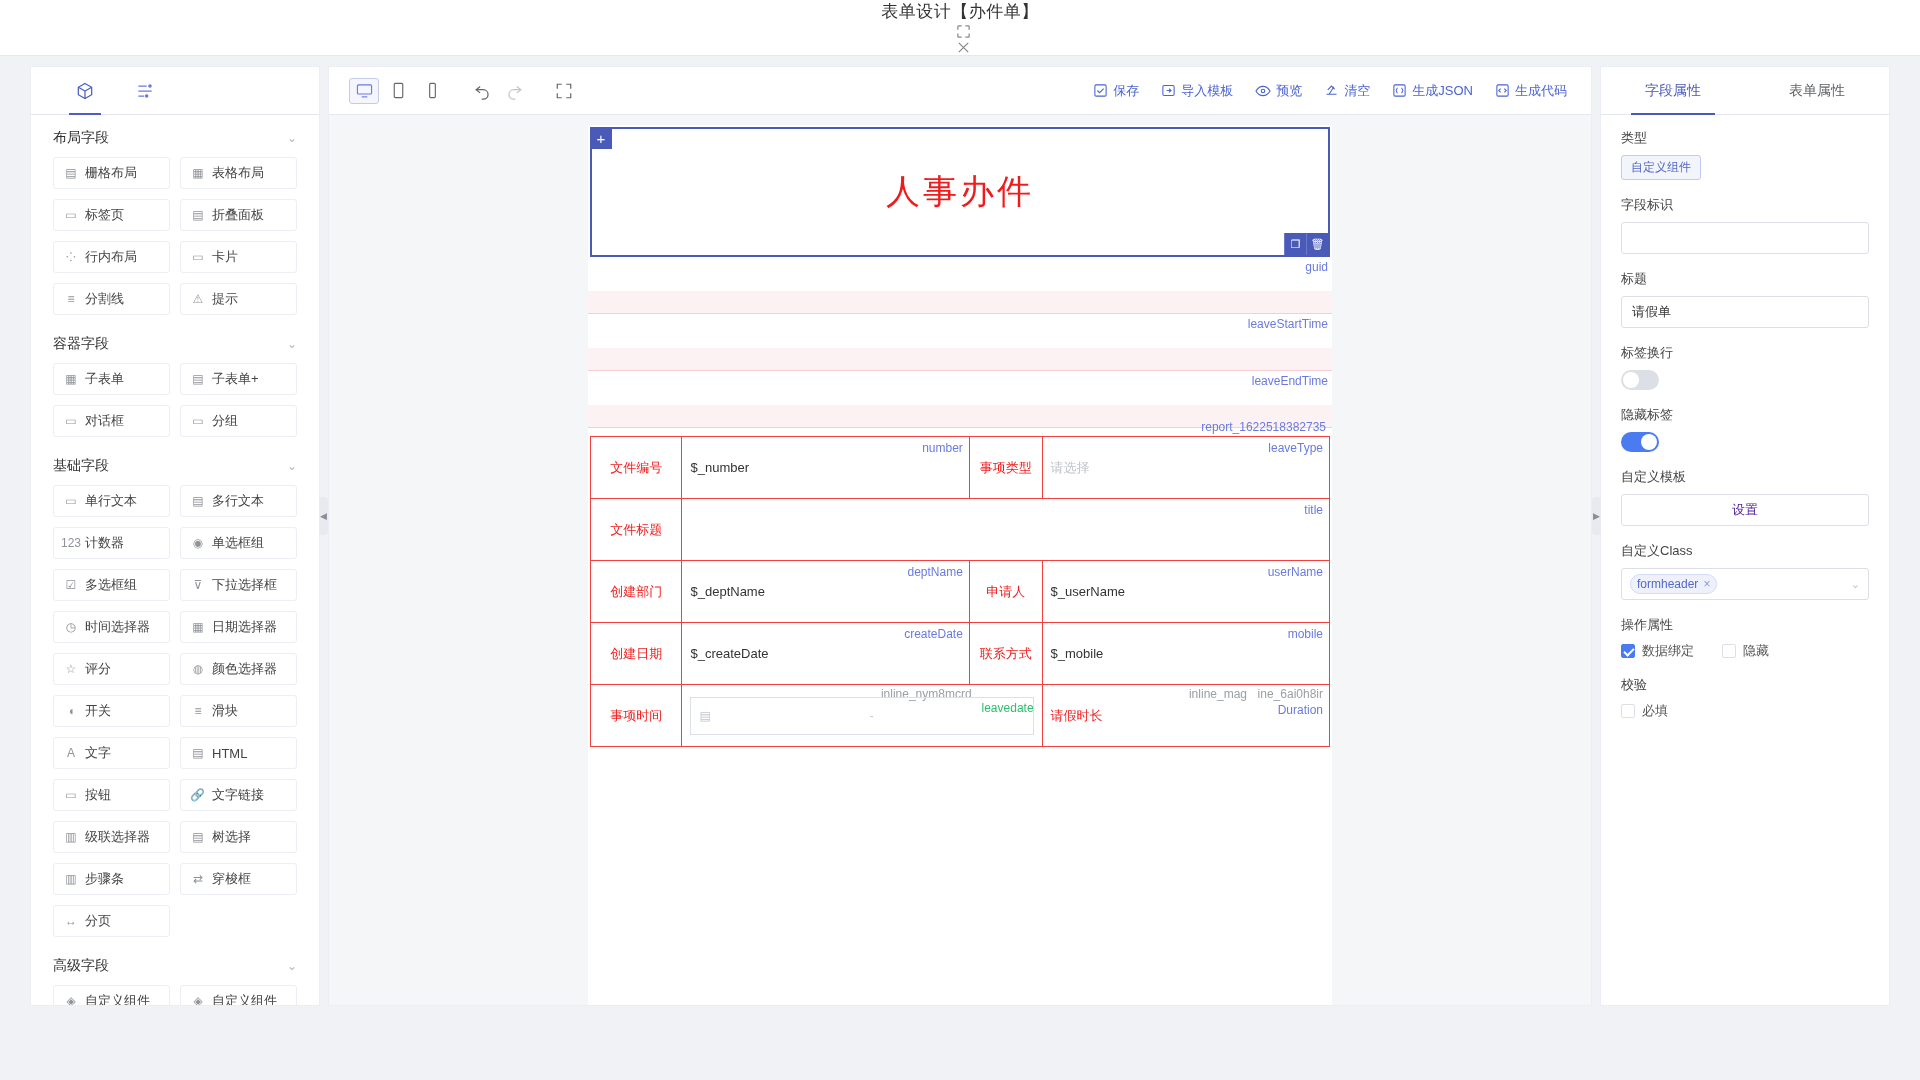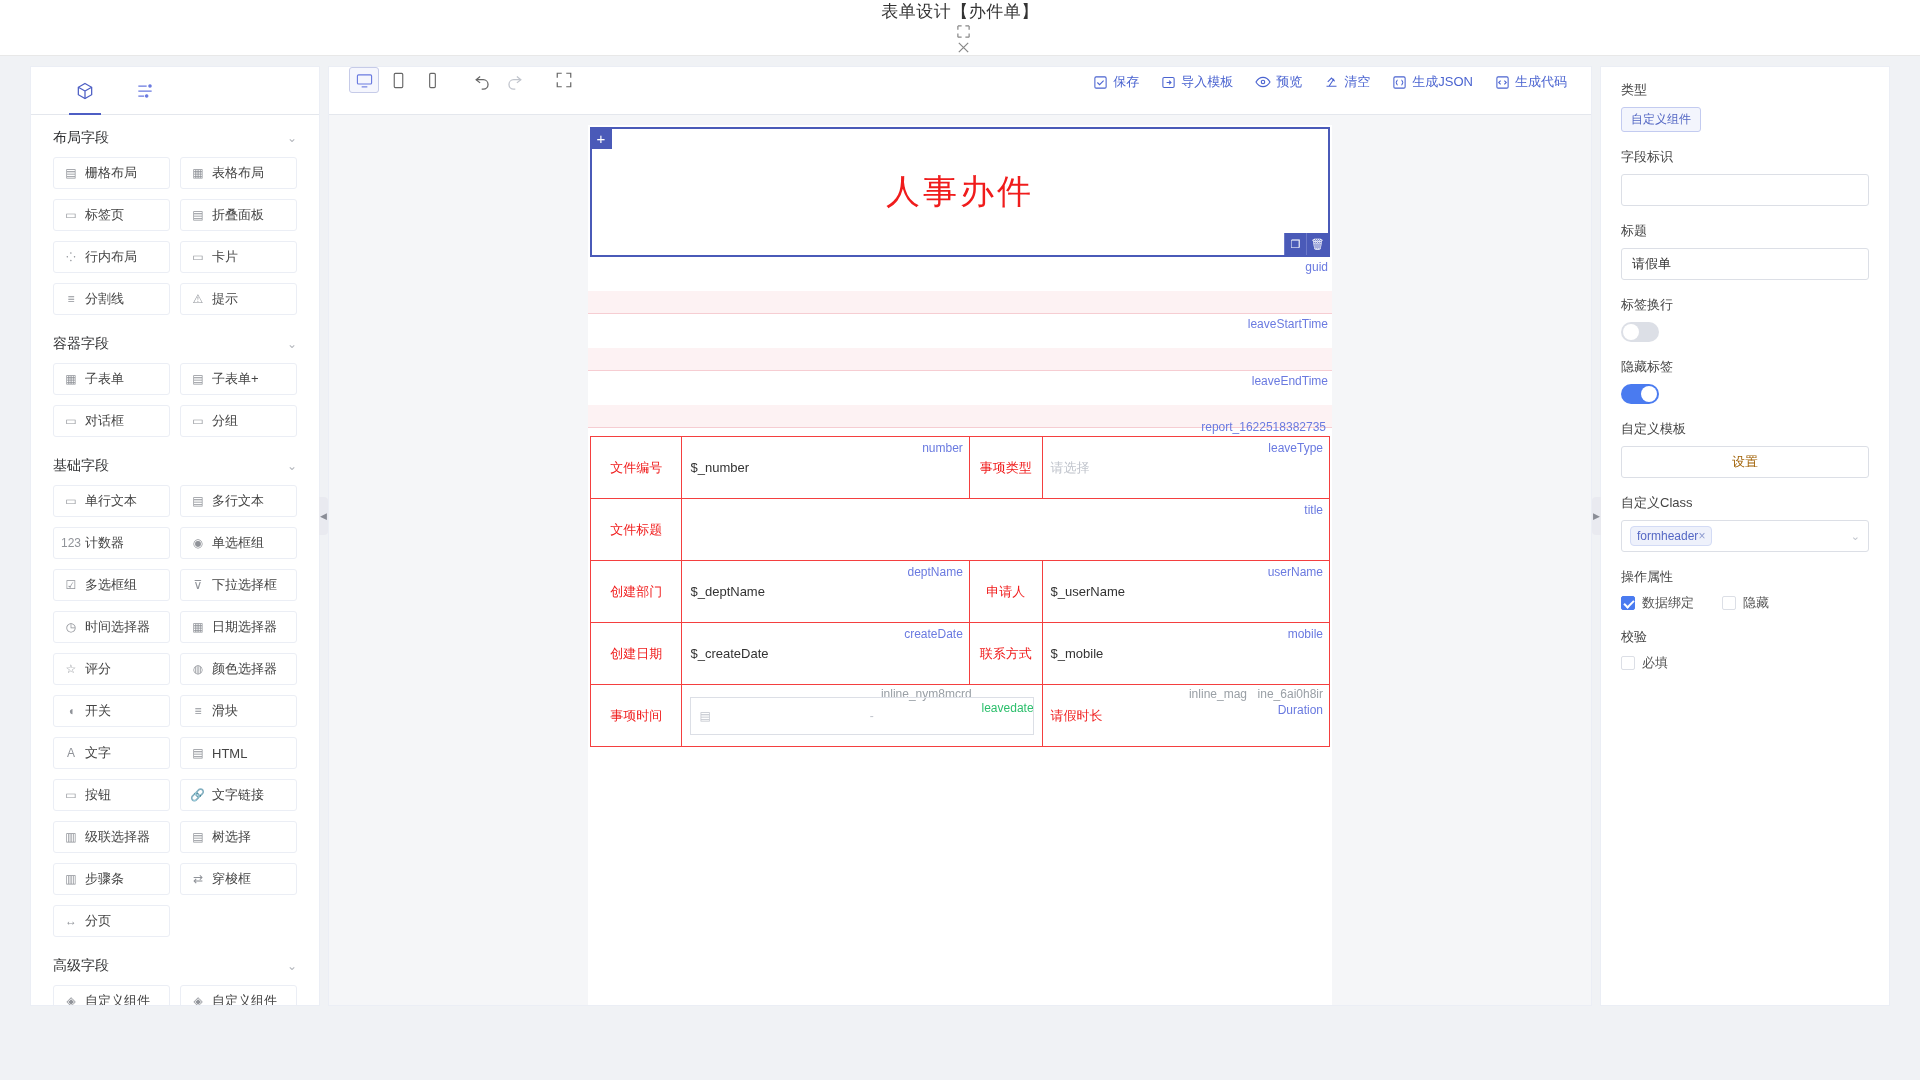--- a/index.html
+++ b/index.html
@@ -105,21 +105,21 @@
     margin: 0 8px;
     background: #fff;
     border: 1px solid #ebeef5;
     display: flex; flex-direction: column;
     height: 940px;
     position: relative;
   }
   .toolbar {
     height: 48px; min-height: 48px;
     border-bottom: 1px solid #e4e7ed;
-    display: flex; align-items: flex-start;
+    display: flex; align-items: center;
     padding: 0 14px; gap: 2px;
   }
   .device-group { display: flex; gap: 4px; margin-left: 6px; }
   .tb-icon {
     width: 30px; height: 26px; border-radius: 3px;
     display: flex; align-items: center; justify-content: center;
     color: #666; cursor: pointer;
   }
   .tb-icon.active { color: #6a7ae0; border: 1px solid #c6cbe8; background: #f5f6fd; }
   .tb-sep { width: 16px; }
@@ -248,31 +248,31 @@
     position: relative; cursor: pointer;
   }
   .switch i {
     position: absolute; top: 2px; left: 2px; width: 16px; height: 16px;
     border-radius: 50%; background: #fff;
   }
   .switch.on { background: #4a7bf0; }
   .switch.on i { left: 20px; }
   .btn-full {
     width: 100%; height: 32px; border: 1px solid #dcdfe6; border-radius: 3px;
-    background: #fff; font-size: 13px; color: #a16207; cursor: pointer;
+    background: #fff; font-size: 13px; color: #4c1d95; cursor: pointer;
     display: flex; align-items: center; justify-content: center;
   }
   .select-box {
     width: 100%; min-height: 32px; border: 1px solid #dcdfe6; border-radius: 3px;
     display: flex; align-items: center; padding: 0 8px; gap: 6px;
   }
   .chip {
     background: #eef1fb; border: 1px solid #d3dbf5; color: #5568c4;
-    font-size: 12px; border-radius: 4px; padding: 2px 6px;
-    display: flex; align-items: center; 
+    font-size: 12px; border-radius: 10px; padding: 2px 6px;
+    display: flex; align-items: center; gap: 5px;
   }
   .chip .x { cursor: pointer; color: #8e9bd0; }
   .select-box .arr { margin-left: auto; color: #c0c4cc; font-size: 11px; }
   .checks { display: flex; align-items: center; gap: 28px; }
   .ck { display: flex; align-items: center; gap: 7px; font-size: 13px; color: #555; cursor: pointer; }
   .box {
     width: 14px; height: 14px; border: 1px solid #dcdfe6; border-radius: 2px;
     background: #fff;
   }
   .box.checked {
@@ -689,20 +689,24 @@
             </tbody>
               </table>
           </div>
 
         </div>
       </div>
     </div>
 
     <div class="right-panel">
       <div class="rp-handle">▶</div>
+      <div class="right-tabs">
+        <div class="right-tab active">字段属性</div>
+        <div class="right-tab">表单属性</div>
+      </div>
       <div class="props">
         <div class="pl">类型</div>
         <span class="tagbtn">自定义组件</span>
 
         <div class="pl">字段标识</div>
         <input class="inp" value="" style="">
 
         <div class="pl">标题</div>
         <input class="inp" value="请假单" style="">
 

